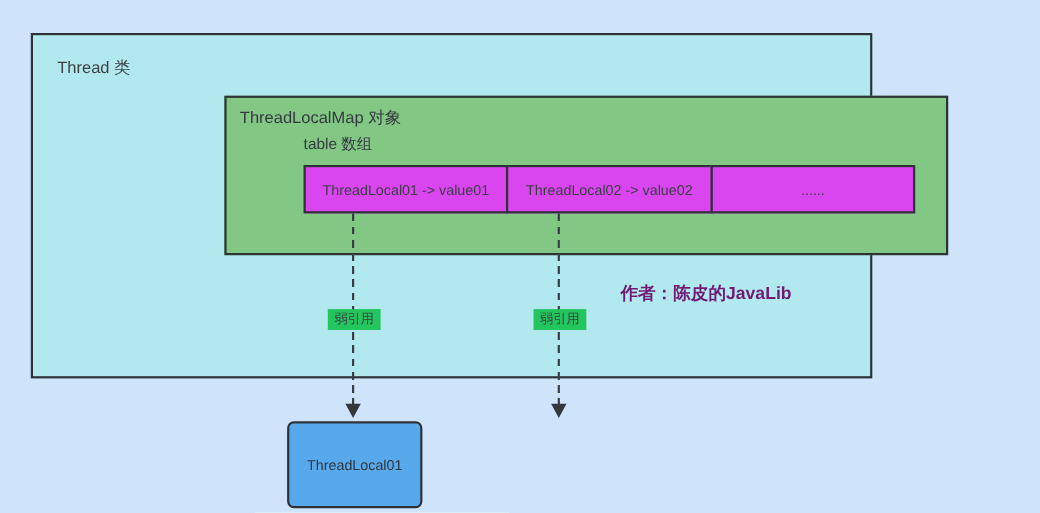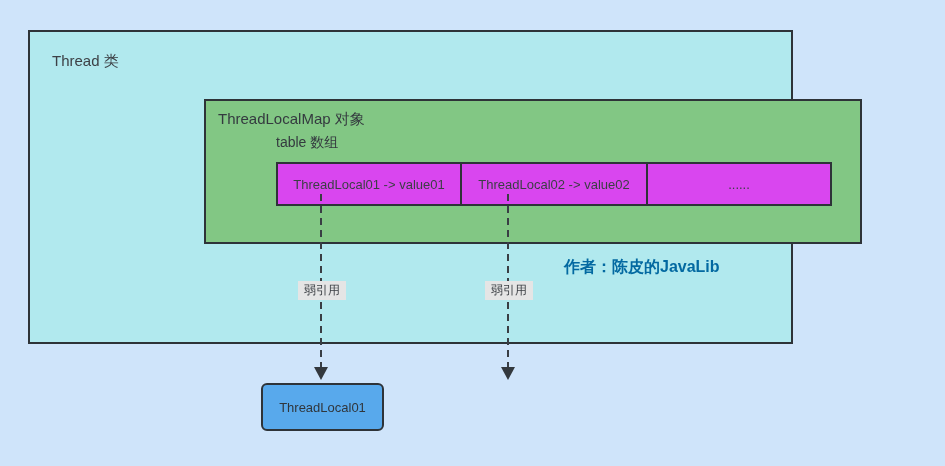--- a/index.html
+++ b/index.html
@@ -27,21 +27,21 @@
   .thread-label {
     position: absolute;
     left: 22px; top: 20px;
     font-size: 15px;
     color: #3d4146;
     white-space: nowrap;
   }
   
   .map-box {
     position: absolute;
-    left: 174px; top: 67px;
+    left: 174px; top: 55px;
     width: 658px; height: 145px;
     background: #82c784;
     border: 2px solid #2e3338;
     box-sizing: border-box;
     text-decoration: underline;
   }
   .map-label {
     position: absolute;
     left: 12px; top: 9px;
     font-size: 15px;
@@ -98,42 +98,42 @@
     border-left: 7px solid transparent;
     border-right: 7px solid transparent;
     border-top: 13px solid #33383d;
   }
   .arrow-head-1 { left: 314px; }
   .arrow-head-2 { left: 501px; }
   .weak-label {
     position: absolute;
     top: 281px;
     transform: translateX(-50%);
-    background: #e5e5e5;
+    background: #22c55e;
     padding: 1px 6px;
     font-size: 12px;
     color: #3b3f44;
     white-space: nowrap;
   }
   .weak-1 { left: 322px; }
   .weak-2 { left: 509px; }
   
   .author-note {
     position: absolute;
     left: 564px; top: 257px;
     font-size: 16px;
     font-weight: bold;
-    color: #0369a1;
+    color: #701a75;
     white-space: nowrap;
   }
   
   .local-box {
     position: absolute;
     top: 383px;
-    height: 48px;
+    height: 79px;
     background: #58a9ec;
     border: 2px solid #2e3338;
     border-radius: 6px;
     box-sizing: border-box;
     display: flex;
     align-items: center;
     justify-content: center;
     font-size: 13px;
     color: #30363c;
     white-space: nowrap;

